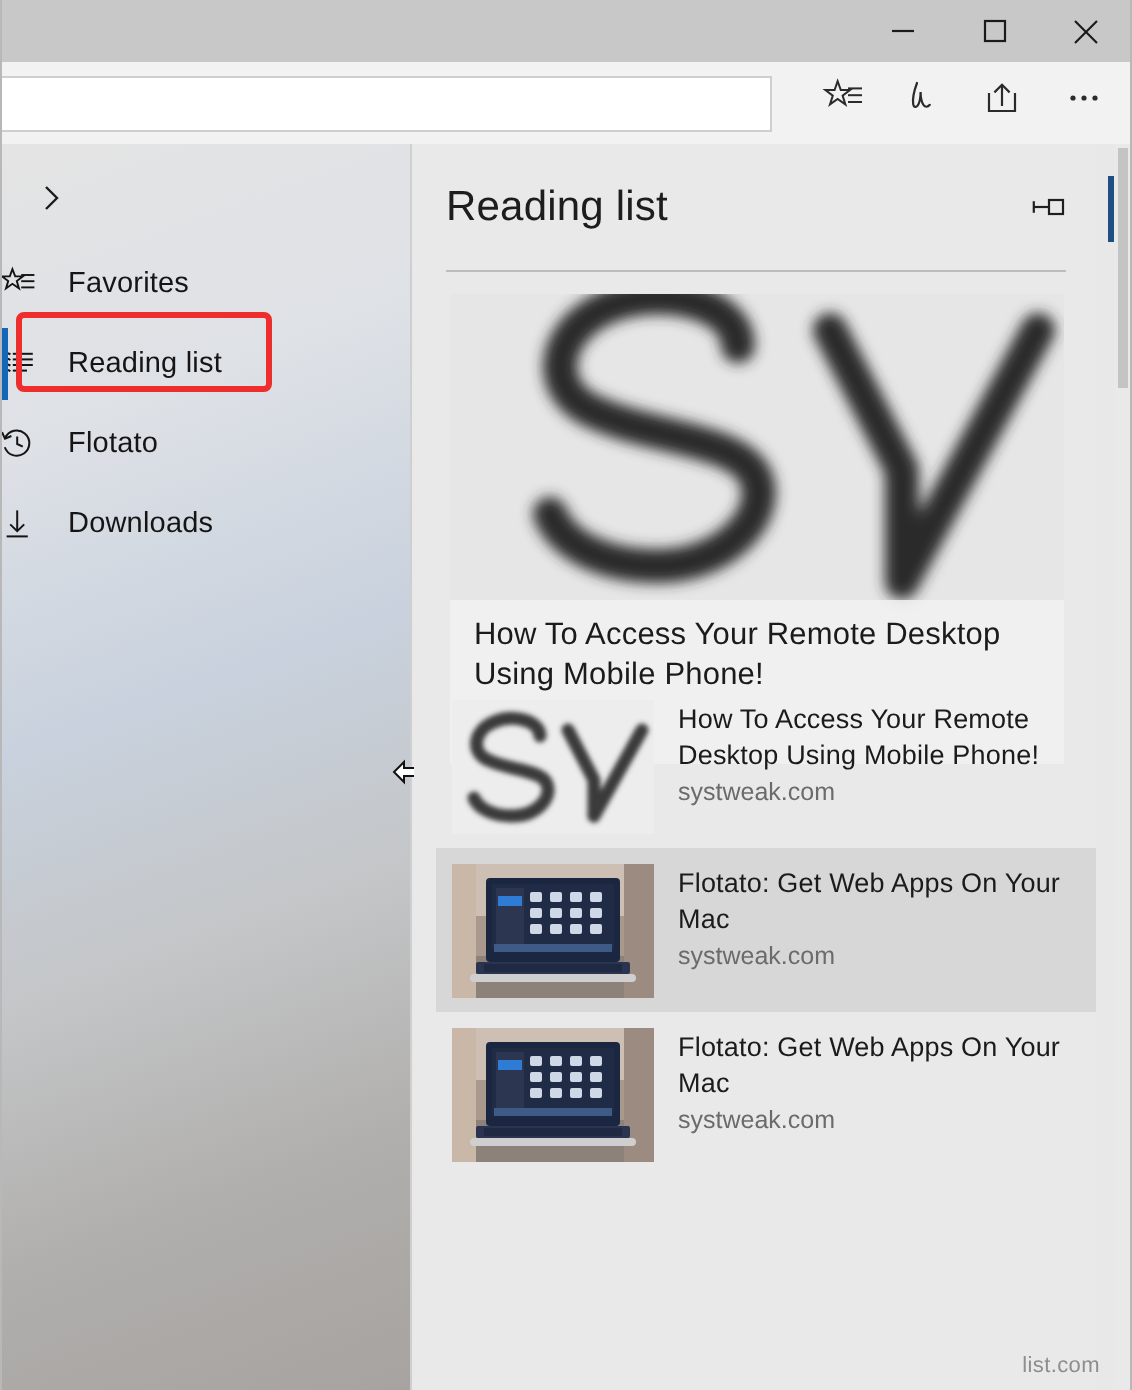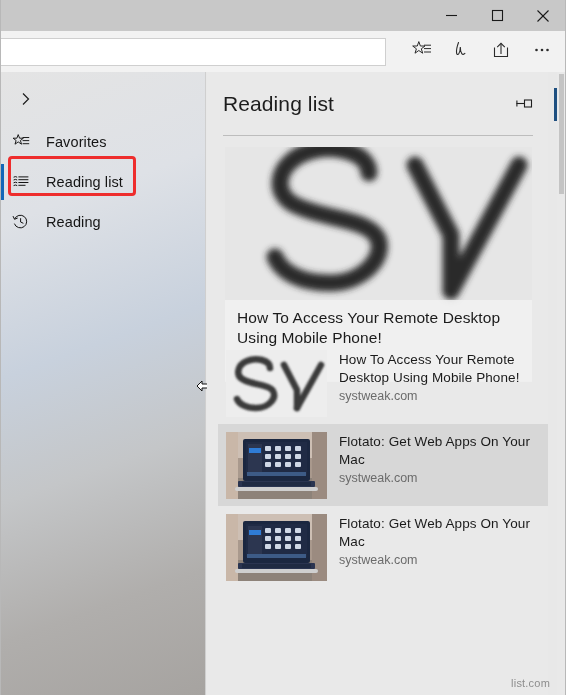--- a/index.html
+++ b/index.html
@@ -86,21 +86,20 @@
     color: #1c1c1c;
   }
   .sb-list {
     position: absolute; left: 0; top: 50px;
     width: 206px;
   }
   .sb-item {
     position: relative;
     height: 40px;
     display: flex; align-items: center;
-    padding-left: 12px;
     text-align: center;
   }
   .sb-item .sb-ico {
     width: 30px; height: 24px;
     display: flex; align-items: center; justify-content: flex-start;
     color: #141414;
     flex: 0 0 auto;
   }
   .sb-item .sb-lbl {
     font-size: 14.5px;
@@ -375,23 +374,33 @@
       </div>
 
       <div class="sb-item">
         <span class="sb-ico">
           <svg width="20" height="18" viewBox="0 0 20 18">
             <path d="M2.6 6.0 A6.3 6.3 0 1 1 2.4 10.6" fill="none" stroke="#141414" stroke-width="1"></path>
             <path d="M1.0 3.1 L2.5 6.3 L5.7 5.0" fill="none" stroke="#141414" stroke-width="1"></path>
             <path d="M8.6 5.2 L8.6 9.0 L11.4 10.3" fill="none" stroke="#141414" stroke-width="1"></path>
           </svg>
         </span>
-        <span class="sb-lbl">Reading</span>
-      </div>
-
+        <span class="sb-lbl">Flotato</span>
+      </div>
+
+      <div class="sb-item">
+        <span class="sb-ico">
+          <svg width="20" height="18" viewBox="0 0 20 18">
+            <line x1="8.6" y1="2.2" x2="8.6" y2="12.4" stroke="#141414" stroke-width="1"></line>
+            <path d="M5.1 9.2 L8.6 12.6 L12.1 9.2" fill="none" stroke="#141414" stroke-width="1"></path>
+            <line x1="3.3" y1="15.2" x2="13.9" y2="15.2" stroke="#141414" stroke-width="1"></line>
+          </svg>
+        </span>
+        <span class="sb-lbl">Downloads</span>
+      </div>
 
     </div>
   </div>
 
   <div class="redbox"></div>
 
   <div class="resize-cursor">
     <svg width="26" height="14" viewBox="0 0 26 14">
       <path d="M6 2 L1 7 L6 12 L6 9 L20 9 L20 12 L25 7 L20 2 L20 5 L6 5 Z" fill="#ffffff" stroke="#111111" stroke-width="1"></path>
     </svg>

